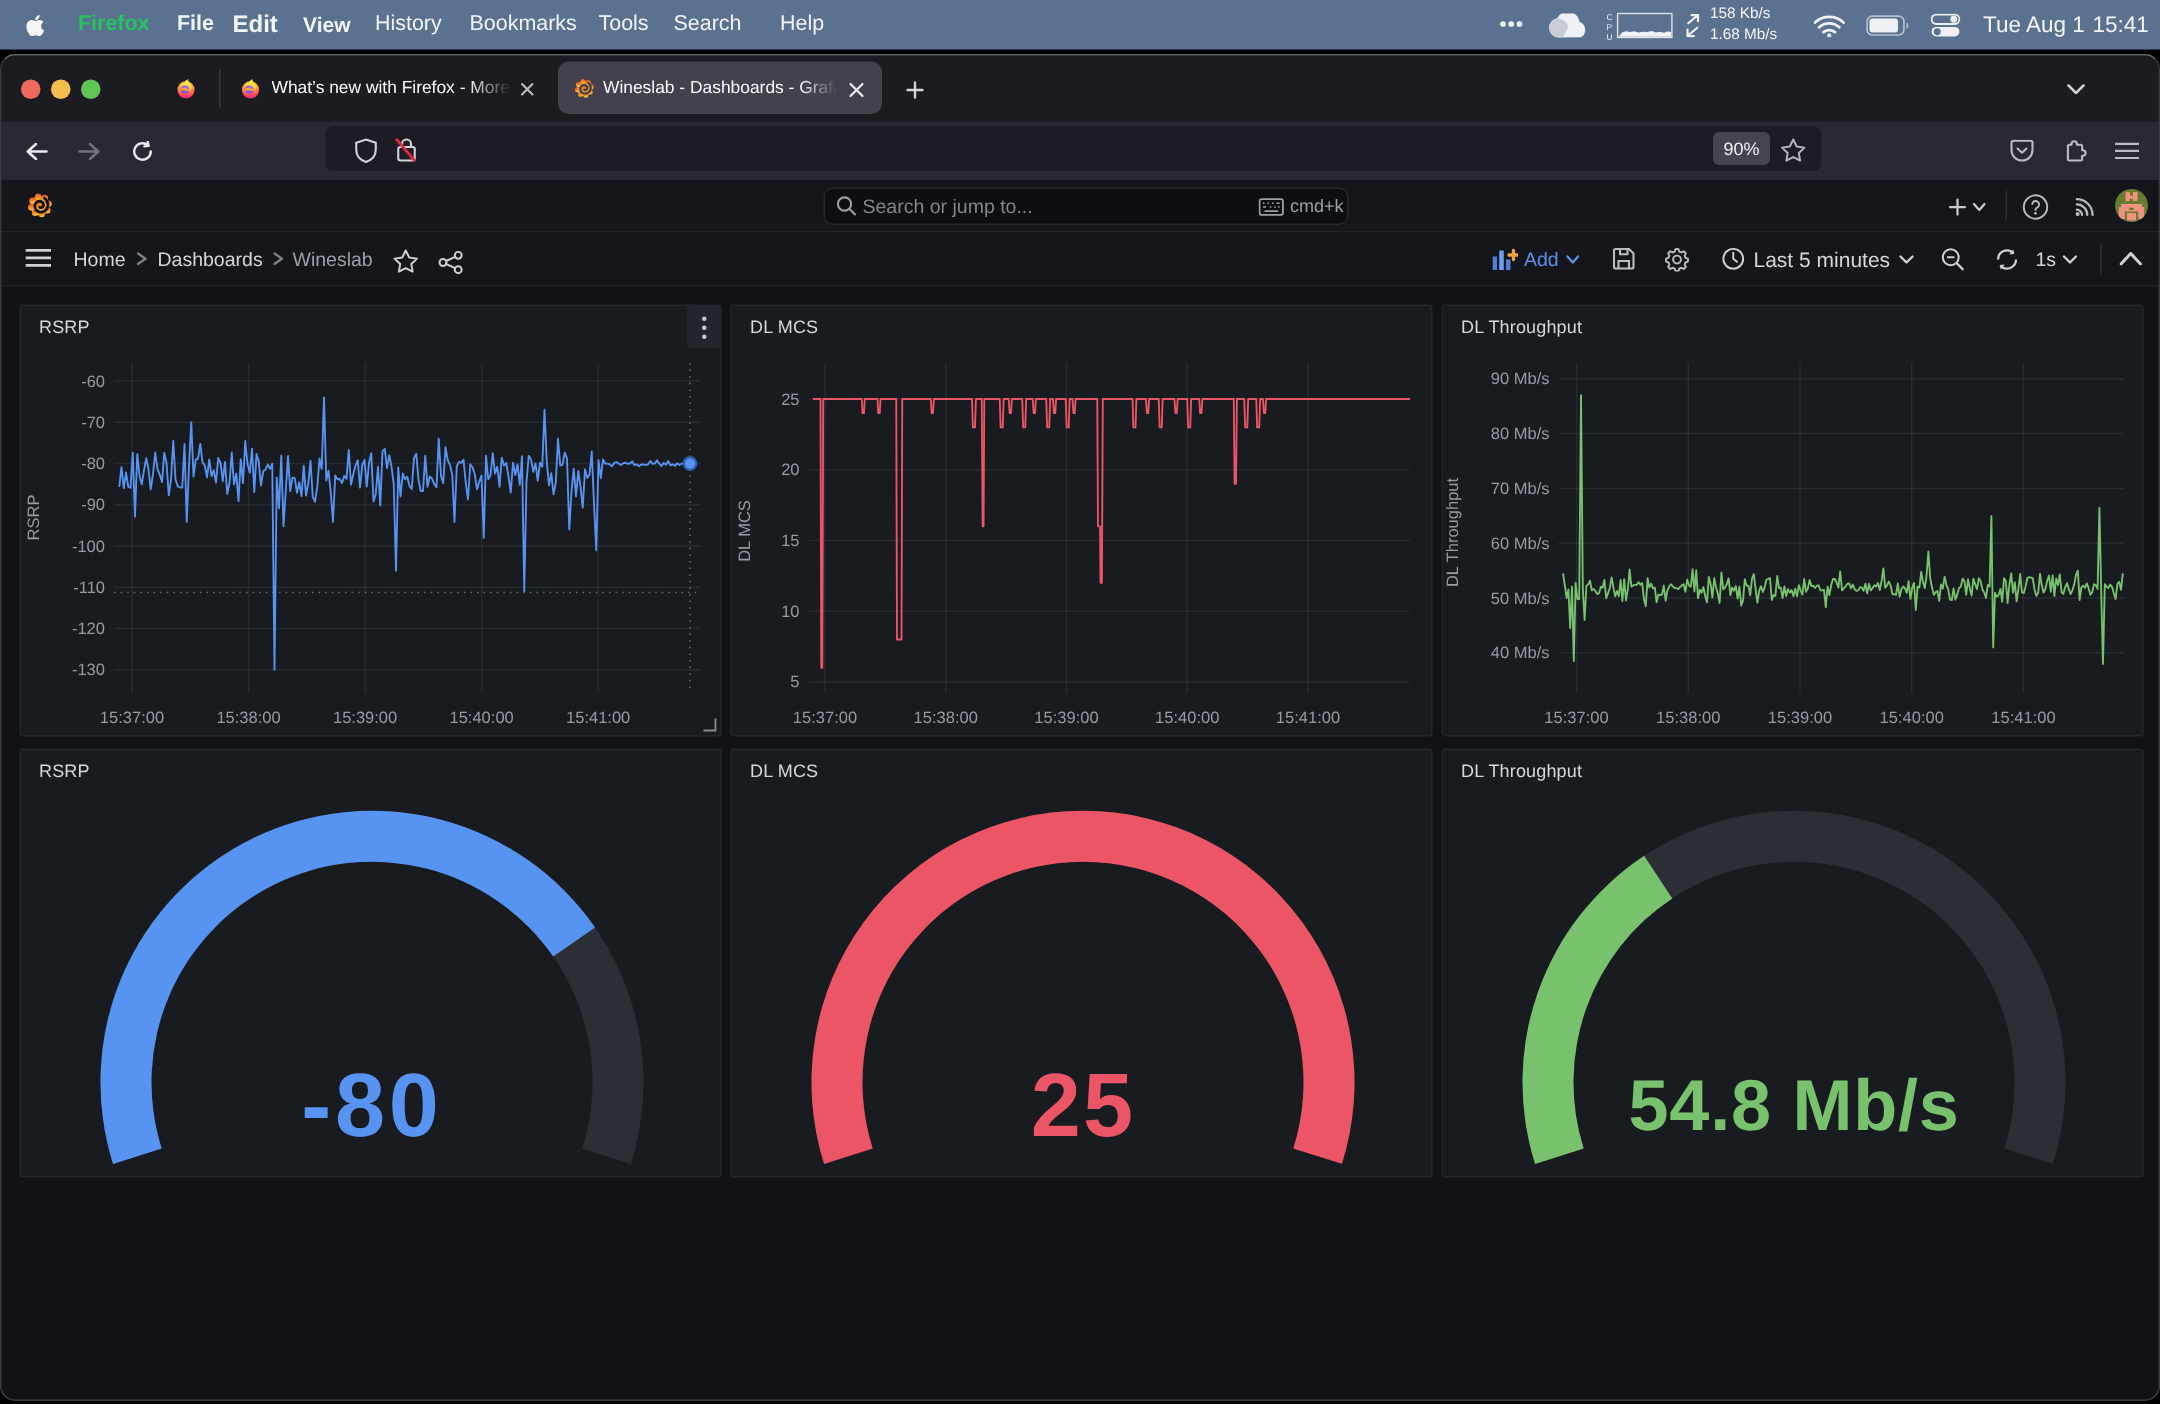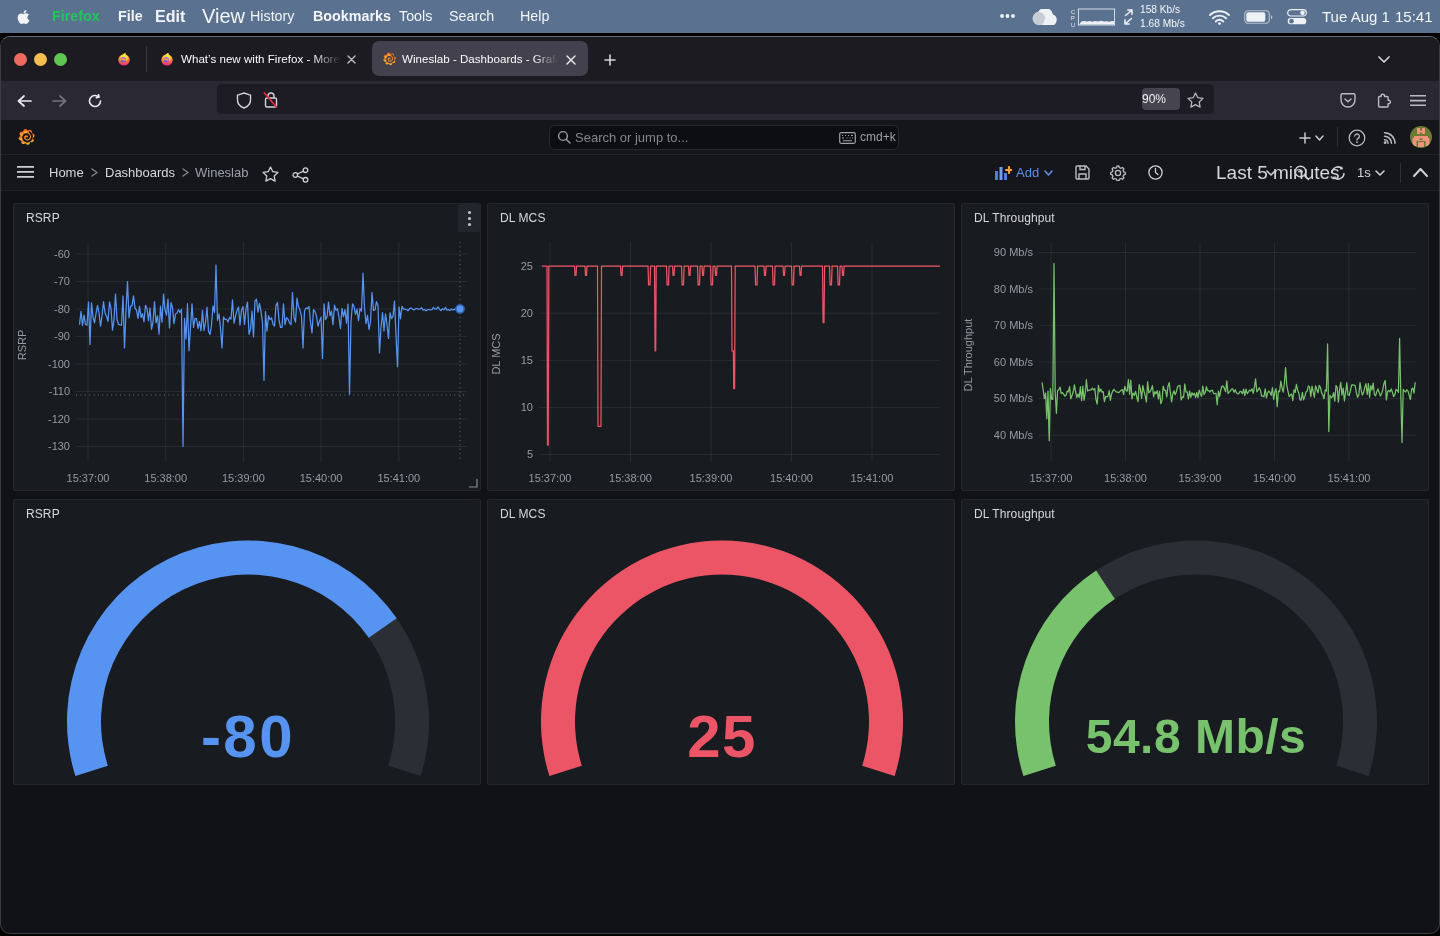--- a/index.html
+++ b/index.html
@@ -1,22 +1,22 @@
 <!DOCTYPE html>
 <html><head><meta charset="utf-8"><style>*{margin:0;padding:0;box-sizing:border-box}body{width:1440px;height:936px;background:#000;font-family:"Liberation Sans",sans-serif;overflow:hidden;position:relative}.abs{position:absolute}.panel{position:absolute;background:#181b1f;border:1px solid #25262c;border-radius:2px}.ptitle{position:absolute;left:12px;top:7px;font-size:12px;font-weight:500;color:#d8d9dd;letter-spacing:0.1px}</style></head><body>
 <div class="abs" style="left:0;top:0;width:1440px;height:33px;background:#5a7190"></div>
 <svg style="position:absolute;left:17px;top:9px" width="13" height="16" viewBox="0 0 384 512">
     <path fill="#f2f4f8" d="M318.7 268.7c-.2-36.7 16.4-64.4 50-84.8-18.8-26.9-47.2-41.7-84.7-44.6-35.5-2.8-74.3 20.7-88.5 20.7-15 0-49.4-19.7-76.4-19.7C63.3 141.2 4 184.8 4 273.5q0 39.3 14.4 81.2c12.8 36.7 59 126.7 107.2 125.2 25.2-.6 43-17.9 75.8-17.9 31.8 0 48.3 17.9 76.4 17.9 48.6-.7 90.4-82.5 102.6-119.3-65.2-30.7-61.7-90-61.7-91.9zm-56.6-164.2c27.3-32.4 24.8-61.9 24-72.5-24.1 1.4-52 16.4-67.9 34.9-17.5 19.8-27.8 44.3-25.6 71.9 26.1 2 49.9-11.4 69.5-34.3z"></path>
   </svg>
 <div class="abs" style="left:52px;top:0;height:33px;line-height:33px;font-size:14.3px;font-weight:700;color:#22c55e">Firefox</div>
 <div class="abs" style="left:118px;top:0;height:20px;line-height:33px;font-size:14.3px;font-weight:700;color:#f2f5f9">File</div>
 <div class="abs" style="left:155px;top:0;height:33px;line-height:33px;font-size:16px;font-weight:700;color:#f2f5f9">Edit</div>
-<div class="abs" style="left:202px;top:0;height:33px;line-height:33px;font-size:20px;font-weight:400;color:#f2f5f9">View</div>
+<div class="abs" style="left:202px;top:0;height:33px;line-height:33px;font-size:14px;font-weight:700;color:#f2f5f9">View</div>
 <div class="abs" style="left:250px;top:0;height:33px;line-height:33px;font-size:14.3px;font-weight:400;color:#f2f5f9">History</div>
-<div class="abs" style="left:313px;top:0;height:33px;line-height:33px;font-size:14.3px;font-weight:700;color:#f2f5f9">Bookmarks</div>
+<div class="abs" style="left:313px;top:0;height:33px;line-height:33px;font-size:14.3px;font-weight:400;color:#f2f5f9">Bookmarks</div>
 <div class="abs" style="left:399px;top:0;height:33px;line-height:33px;font-size:14.3px;font-weight:400;color:#f2f5f9">Tools</div>
 <div class="abs" style="left:449px;top:0;height:33px;line-height:33px;font-size:14.3px;font-weight:400;color:#f2f5f9">Search</div>
 <div class="abs" style="left:520px;top:0;height:33px;line-height:33px;font-size:14.3px;font-weight:400;color:#f2f5f9">Help</div>
 <svg style="position:absolute;left:999px;top:13px" width="17" height="6" viewBox="0 0 17 6">
     <circle cx="3" cy="3" r="1.9" fill="#eef1f5"></circle>
     <circle cx="8.5" cy="3" r="1.9" fill="#eef1f5"></circle>
     <circle cx="14" cy="3" r="1.9" fill="#eef1f5"></circle>
   </svg>
 <svg style="position:absolute;left:1031px;top:9px" width="29" height="17" viewBox="0 0 29 17">
     <path d="M8 16 a6.5 6.5 0 0 1 -.9-12.9 A8 8 0 0 1 22 5.5 a5.8 5.8 0 0 1 1 10.4 Z" fill="#eef1f5"></path>
@@ -151,21 +151,21 @@
     </svg>
     <div class="abs" style="left:216px;top:47px;width:997px;height:30px;background:#1d1b23;border-radius:5px"></div>
     <svg style="position:absolute;left:235px;top:55px" width="16" height="17" viewBox="0 0 16 17">
       <path d="M8 1 L14.5 3.2 V8 C14.5 12 12 14.6 8 16 C4 14.6 1.5 12 1.5 8 V3.2 Z" fill="none" stroke="#d3d3da" stroke-width="1.4"></path>
     </svg>
     <svg style="position:absolute;left:262px;top:54px" width="16" height="18" viewBox="0 0 16 18">
       <rect x="2.5" y="7" width="11" height="9" rx="1.5" fill="none" stroke="#d3d3da" stroke-width="1.4"></rect>
       <path d="M5 7 V5 a3 3 0 0 1 6 0 V7" fill="none" stroke="#d3d3da" stroke-width="1.4"></path>
       <line x1="1" y1="1.5" x2="13.8" y2="16.5" stroke="#e22b41" stroke-width="1.8"></line>
     </svg>
-    <div class="abs" style="left:1141px;top:51px;width:38px;height:22px;background:#45444f;border-radius:4px;line-height:22px;font-size:12px;color:#f0f0f4">90%</div>
+    <div class="abs" style="left:1141px;top:51px;width:38px;height:22px;background:#45444f;border-radius:4px;text-align:center;line-height:22px;font-size:12px;color:#f0f0f4">90%</div>
     <svg style="position:absolute;left:1186px;top:55px" width="17" height="16" viewBox="0 0 17 16">
       <path d="M8.5 1 L10.8 5.7 L16 6.4 L12.2 10 L13.1 15.1 L8.5 12.7 L3.9 15.1 L4.8 10 L1 6.4 L6.2 5.7 Z" fill="none" stroke="#b6b5bf" stroke-width="1.3" stroke-linejoin="round"></path>
     </svg>
     <svg style="position:absolute;left:1339px;top:56px" width="16" height="15" viewBox="0 0 16 15">
       <path d="M1 2 a1.2 1.2 0 0 1 1.2-1.2 H13.8 A1.2 1.2 0 0 1 15 2 V7 a7 7 0 0 1 -14 0 Z" fill="none" stroke="#bcbbc4" stroke-width="1.4"></path>
       <path d="M5 6 L8 8.8 L11 6" fill="none" stroke="#bcbbc4" stroke-width="1.4" stroke-linecap="round" stroke-linejoin="round"></path>
     </svg>
     <svg style="position:absolute;left:1374px;top:55px" width="17" height="16" viewBox="0 0 17 16">
       <path d="M4.5 4.5 H6 V4 A1.8 1.8 0 0 1 9.6 4 V4.5 H12.2 A0.9 0.9 0 0 1 13.1 5.4 V8.2 H13.6 A1.8 1.8 0 0 1 13.6 11.8 H13.1 V14.1 A0.9 0.9 0 0 1 12.2 15 H4.5 A0.9 0.9 0 0 1 3.6 14.1 V5.4 A0.9 0.9 0 0 1 4.5 4.5 Z" fill="none" stroke="#bcbbc4" stroke-width="1.4" stroke-linejoin="round"></path>
     </svg>
@@ -279,21 +279,21 @@
       <path d="M4 14 V9 h7 v5 M5 1 v3.5 h5 V1" fill="none" stroke="#bcbec5" stroke-width="1.4"></path>
     </svg>
     <svg style="position:absolute;left:1109px;top:128px" width="16" height="16" viewBox="0 0 16 16">
       <path d="M8 1 l1 .1 .5 1.6 1.5.6 1.5-.8 1.4 1.4 -.8 1.5 .6 1.5 1.6.5 v2 l-1.6.5 -.6 1.5 .8 1.5 -1.4 1.4 -1.5-.8 -1.5.6 -.5 1.6 h-2 l-.5-1.6 -1.5-.6 -1.5.8 -1.4-1.4 .8-1.5 -.6-1.5 -1.6-.5 v-2 l1.6-.5 .6-1.5 -.8-1.5 1.4-1.4 1.5.8 1.5-.6 .5-1.6 Z" fill="none" stroke="#bcbec5" stroke-width="1.3" stroke-linejoin="round"></path>
       <circle cx="8" cy="8" r="2.6" fill="none" stroke="#bcbec5" stroke-width="1.3"></circle>
     </svg>
     <svg style="position:absolute;left:1147px;top:128px" width="15" height="15" viewBox="0 0 15 15">
       <circle cx="7.5" cy="7.5" r="6.6" fill="none" stroke="#cfd0d5" stroke-width="1.3"></circle>
       <path d="M7.5 3.5 V7.5 L10 9.5" fill="none" stroke="#cfd0d5" stroke-width="1.3" stroke-linecap="round"></path>
     </svg>
-    <div class="abs" style="left:1215px;top:118px;height:36px;line-height:36px;font-size:19px;color:#d5d6da">Last 5 minutes</div>
+    <div class="abs" style="left:1168px;top:118px;height:36px;line-height:36px;font-size:14px;color:#d5d6da">Last 5 minutes</div>
     <svg style="position:absolute;left:1265px;top:133px" width="10" height="6" viewBox="0 0 10 6">
       <path d="M1 1 L5.0 5 L9 1" fill="none" stroke="#cfd0d5" stroke-width="1.6" stroke-linecap="round" stroke-linejoin="round"></path>
     </svg>
     <svg style="position:absolute;left:1293px;top:128px" width="16" height="16" viewBox="0 0 16 16">
       <circle cx="6.5" cy="6.5" r="5.3" fill="none" stroke="#cfd0d5" stroke-width="1.4"></circle>
       <line x1="4" y1="6.5" x2="9" y2="6.5" stroke="#cfd0d5" stroke-width="1.4"></line>
       <line x1="10.6" y1="10.6" x2="14.5" y2="14.5" stroke="#cfd0d5" stroke-width="1.5" stroke-linecap="round"></line>
     </svg>
     <svg style="position:absolute;left:1329px;top:128px" width="16" height="16" viewBox="0 0 16 16">
       <path d="M14 8 a6 6 0 0 1 -10.5 4 M2 8 a6 6 0 0 1 10.5 -4" fill="none" stroke="#cfd0d5" stroke-width="1.5"></path>

